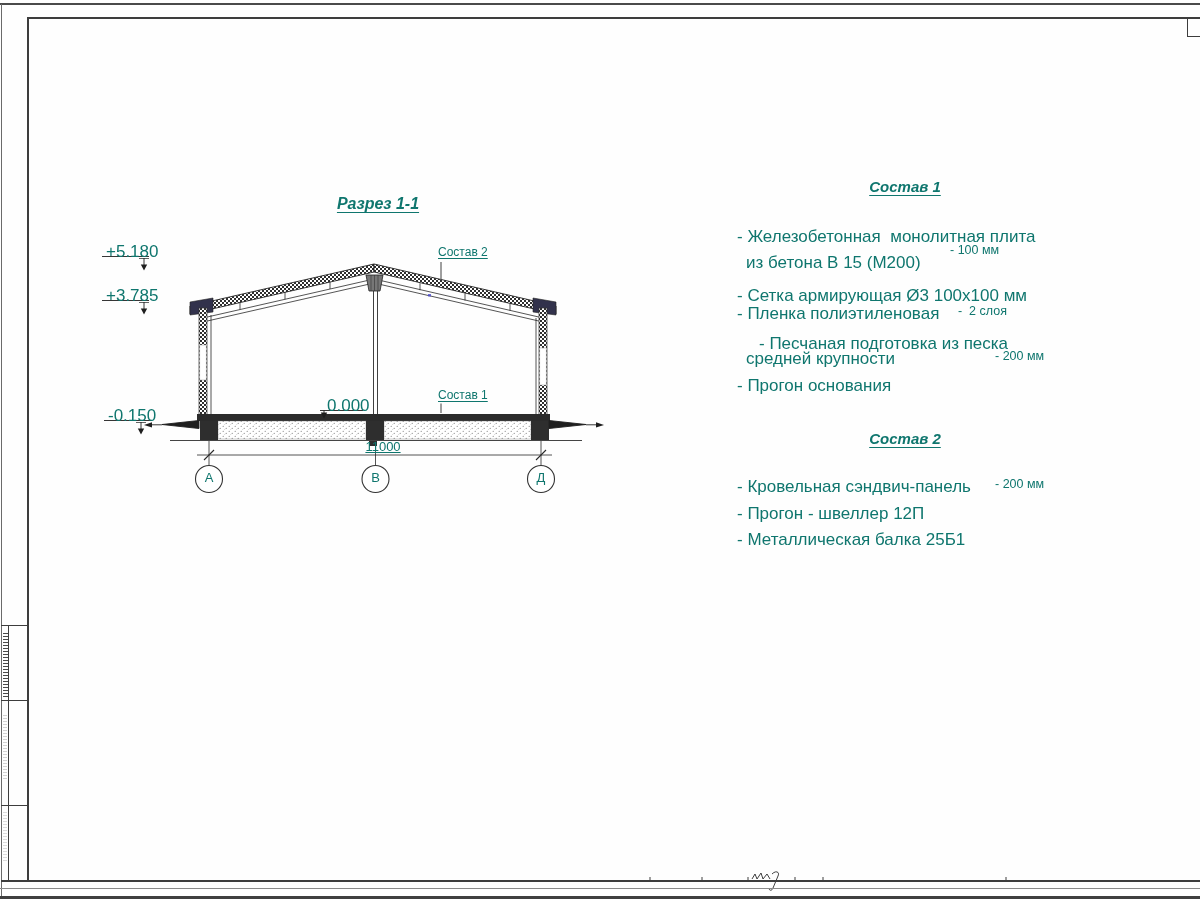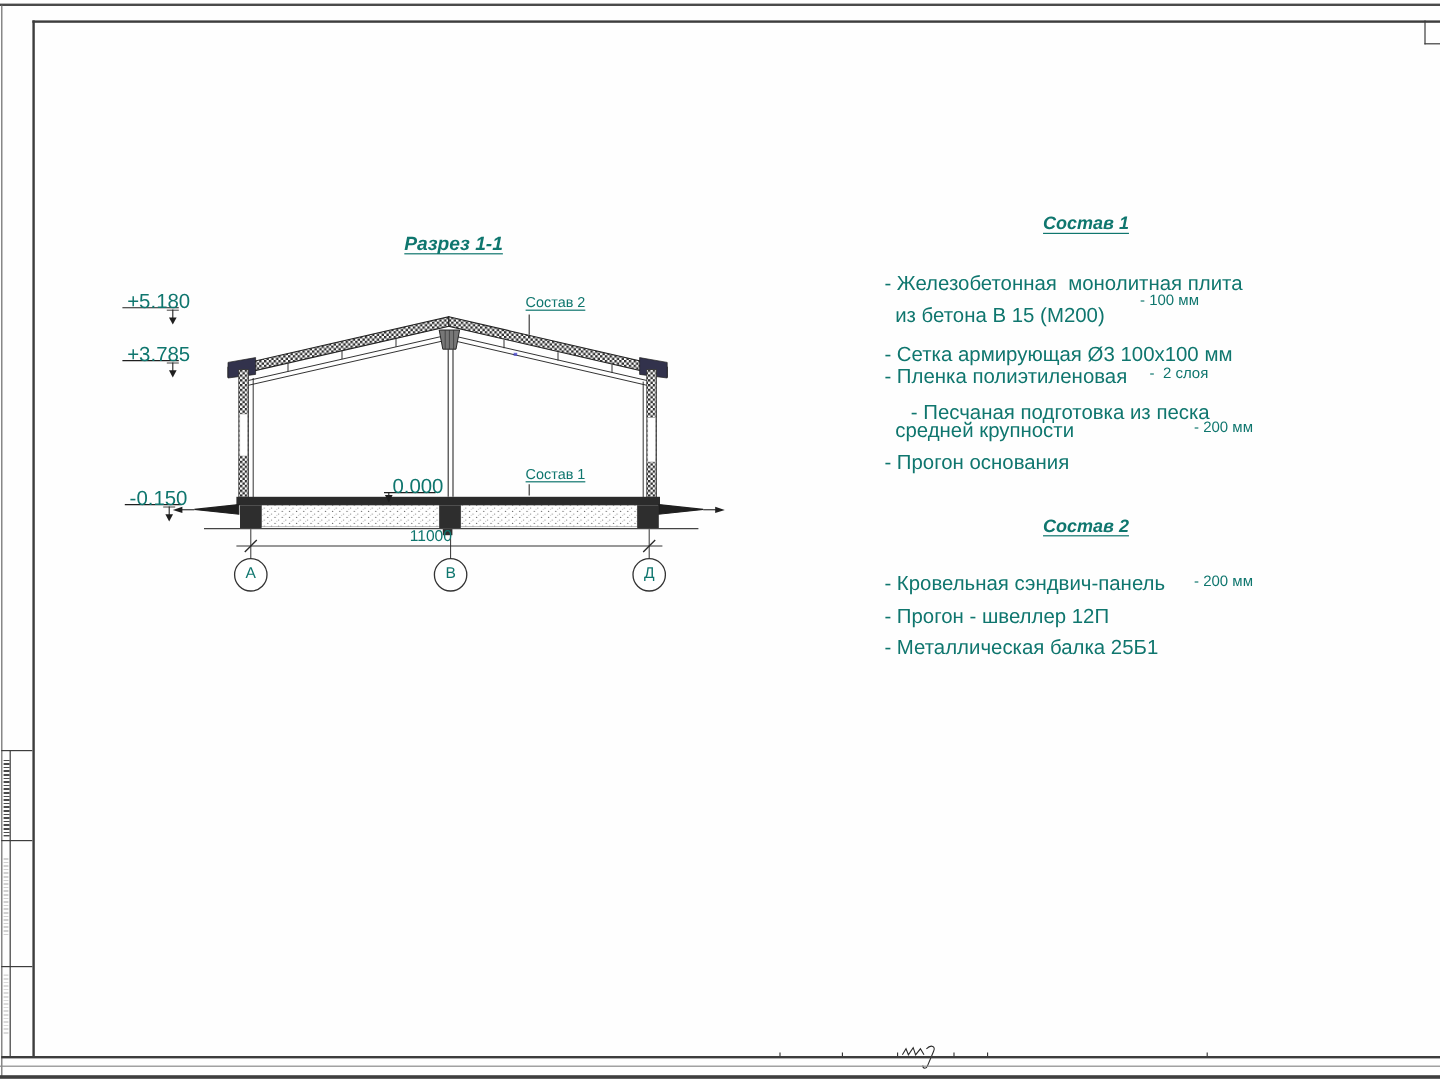--- a/index.html
+++ b/index.html
@@ -194,21 +194,21 @@
   <div class="t main-title" style="left:328px;top:195px;width:100px;">Разрез 1-1</div>
 
   <div class="t dwg-label" style="left:438px;top:246px;">Состав 2</div>
   <div class="t dwg-label" style="left:438px;top:389px;">Состав 1</div>
   <div class="t elev" style="left:327px;top:396px;">0.000</div>
 
   <div class="t elev" style="left:106px;top:242px;">+5.180</div>
   <div class="t elev" style="left:106px;top:286px;">+3.785</div>
   <div class="t elev" style="left:108px;top:406px;">-0.150</div>
 
-  <div class="t dim" style="left:324px;top:440px;width:70px;">11000</div>
+  <div class="t dim" style="left:348px;top:440px;width:70px;text-decoration:underline;">11000</div>
 
   <div class="t axis-letter" style="left:196px;top:471px;width:26px;">А</div>
   <div class="t axis-letter" style="left:362px;top:471px;width:27px;">В</div>
   <div class="t axis-letter" style="left:528px;top:471px;width:26px;">Д</div>
 
   <div class="t sec-title" style="left:858px;top:178px;width:94px;">Состав 1</div>
 
   <div class="t list-line" style="left:737px;top:227px;">- Железобетонная  монолитная плита</div>
   <div class="t list-line" style="left:746px;top:243px;margin-top:10px;">из бетона В 15 (М200)</div>
   <div class="t list-val" style="left:950px;top:243px;">- 100 мм</div>

